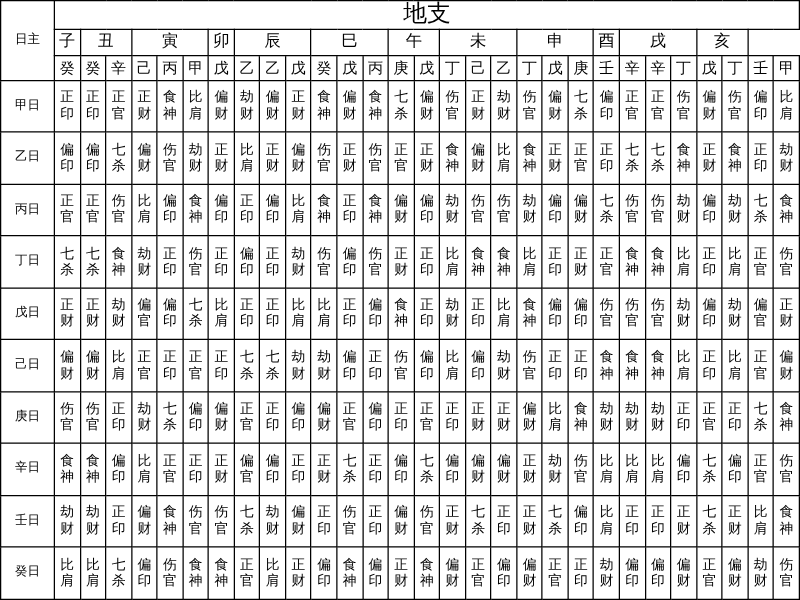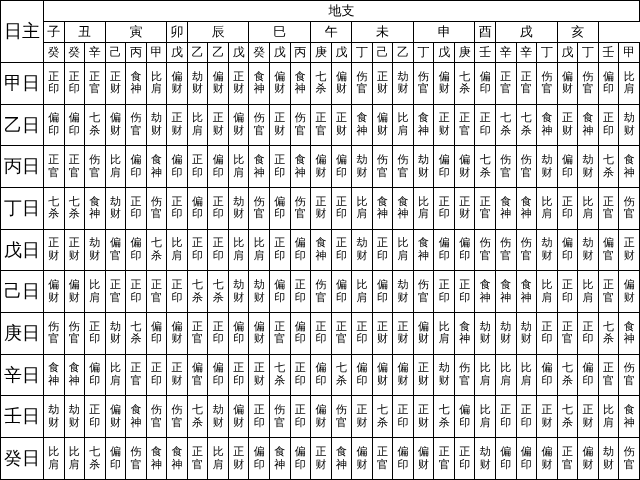--- a/index.html
+++ b/index.html
@@ -28,37 +28,37 @@
   table.grid td, table.grid th {
     border: 1px solid #000000;
     text-align: center;
     vertical-align: middle;
     padding: 0;
     font-weight: normal;
     line-height: 1.05;
   }
   
   .title-cell {
-    font-size: 13px;
+    font-size: 19px;
     height: 18px;
   }
   .corner-cell {
     font-size: 13px;
   }
   .branch-cell {
     font-size: 13px;
     height: 17px;
   }
   .stem-cell {
     font-size: 12px;
     height: 17px;
   }
   
   .rowlabel {
-    font-size: 18px;
+    font-size: 10px;
     width: 42px;
   }
   
   .datacell {
     font-size: 11px;
     height: 36px;
   }
   .datacell .ch {
     display: block;
     line-height: 1.15;

